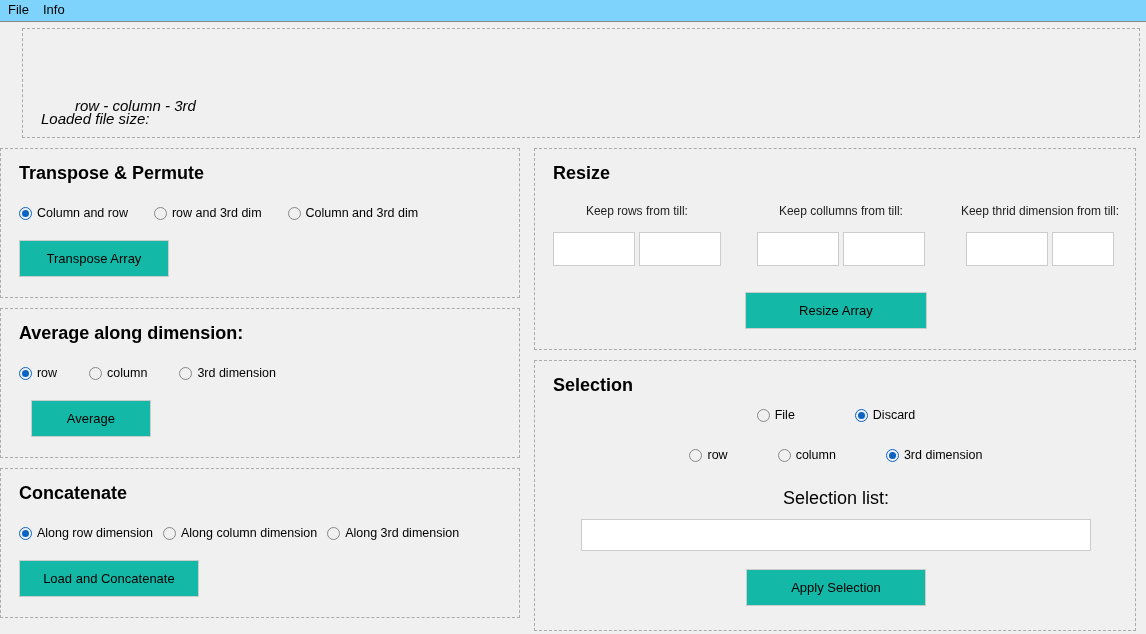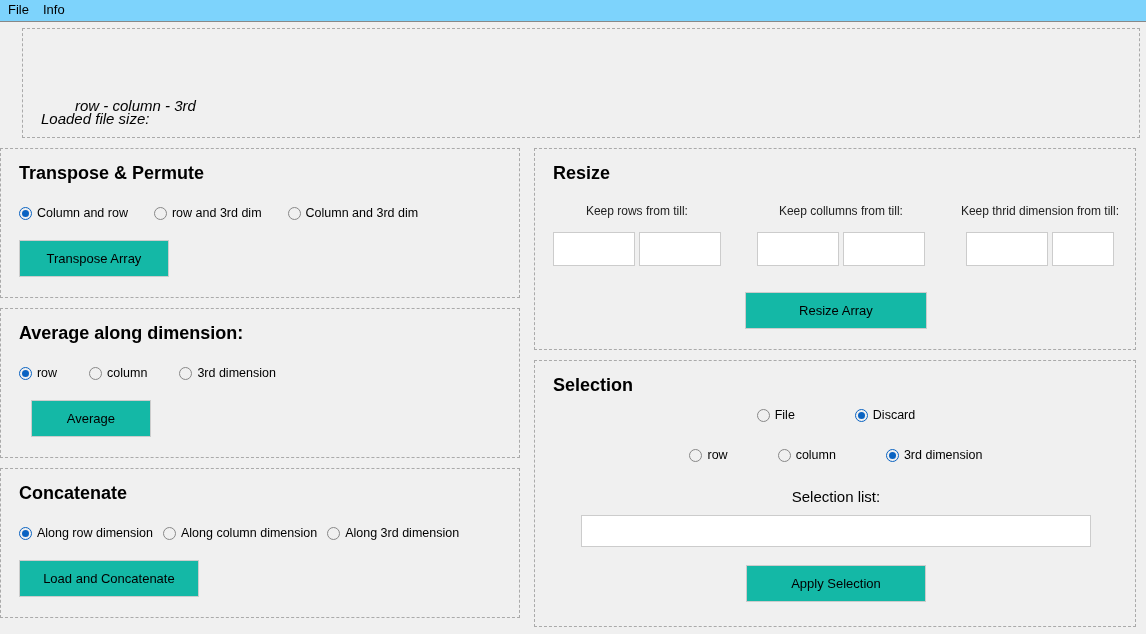--- a/index.html
+++ b/index.html
@@ -147,21 +147,21 @@
       margin-bottom: 26px;
     }
     .sel-radio-row2 {
       display: flex;
       justify-content: center;
       gap: 50px;
       margin-bottom: 26px;
     }
     .sel-list-label {
       text-align: center;
-      font-size: 15px;
+      font-size: 18px;
       margin-bottom: 10px;
     }
     .wide-input {
       width: 100%;
       max-width: 510px;
       height: 32px;
       border: 1px solid #ccc;
       background: #fff;
       margin: 0 auto 18px auto;
       display: block;

